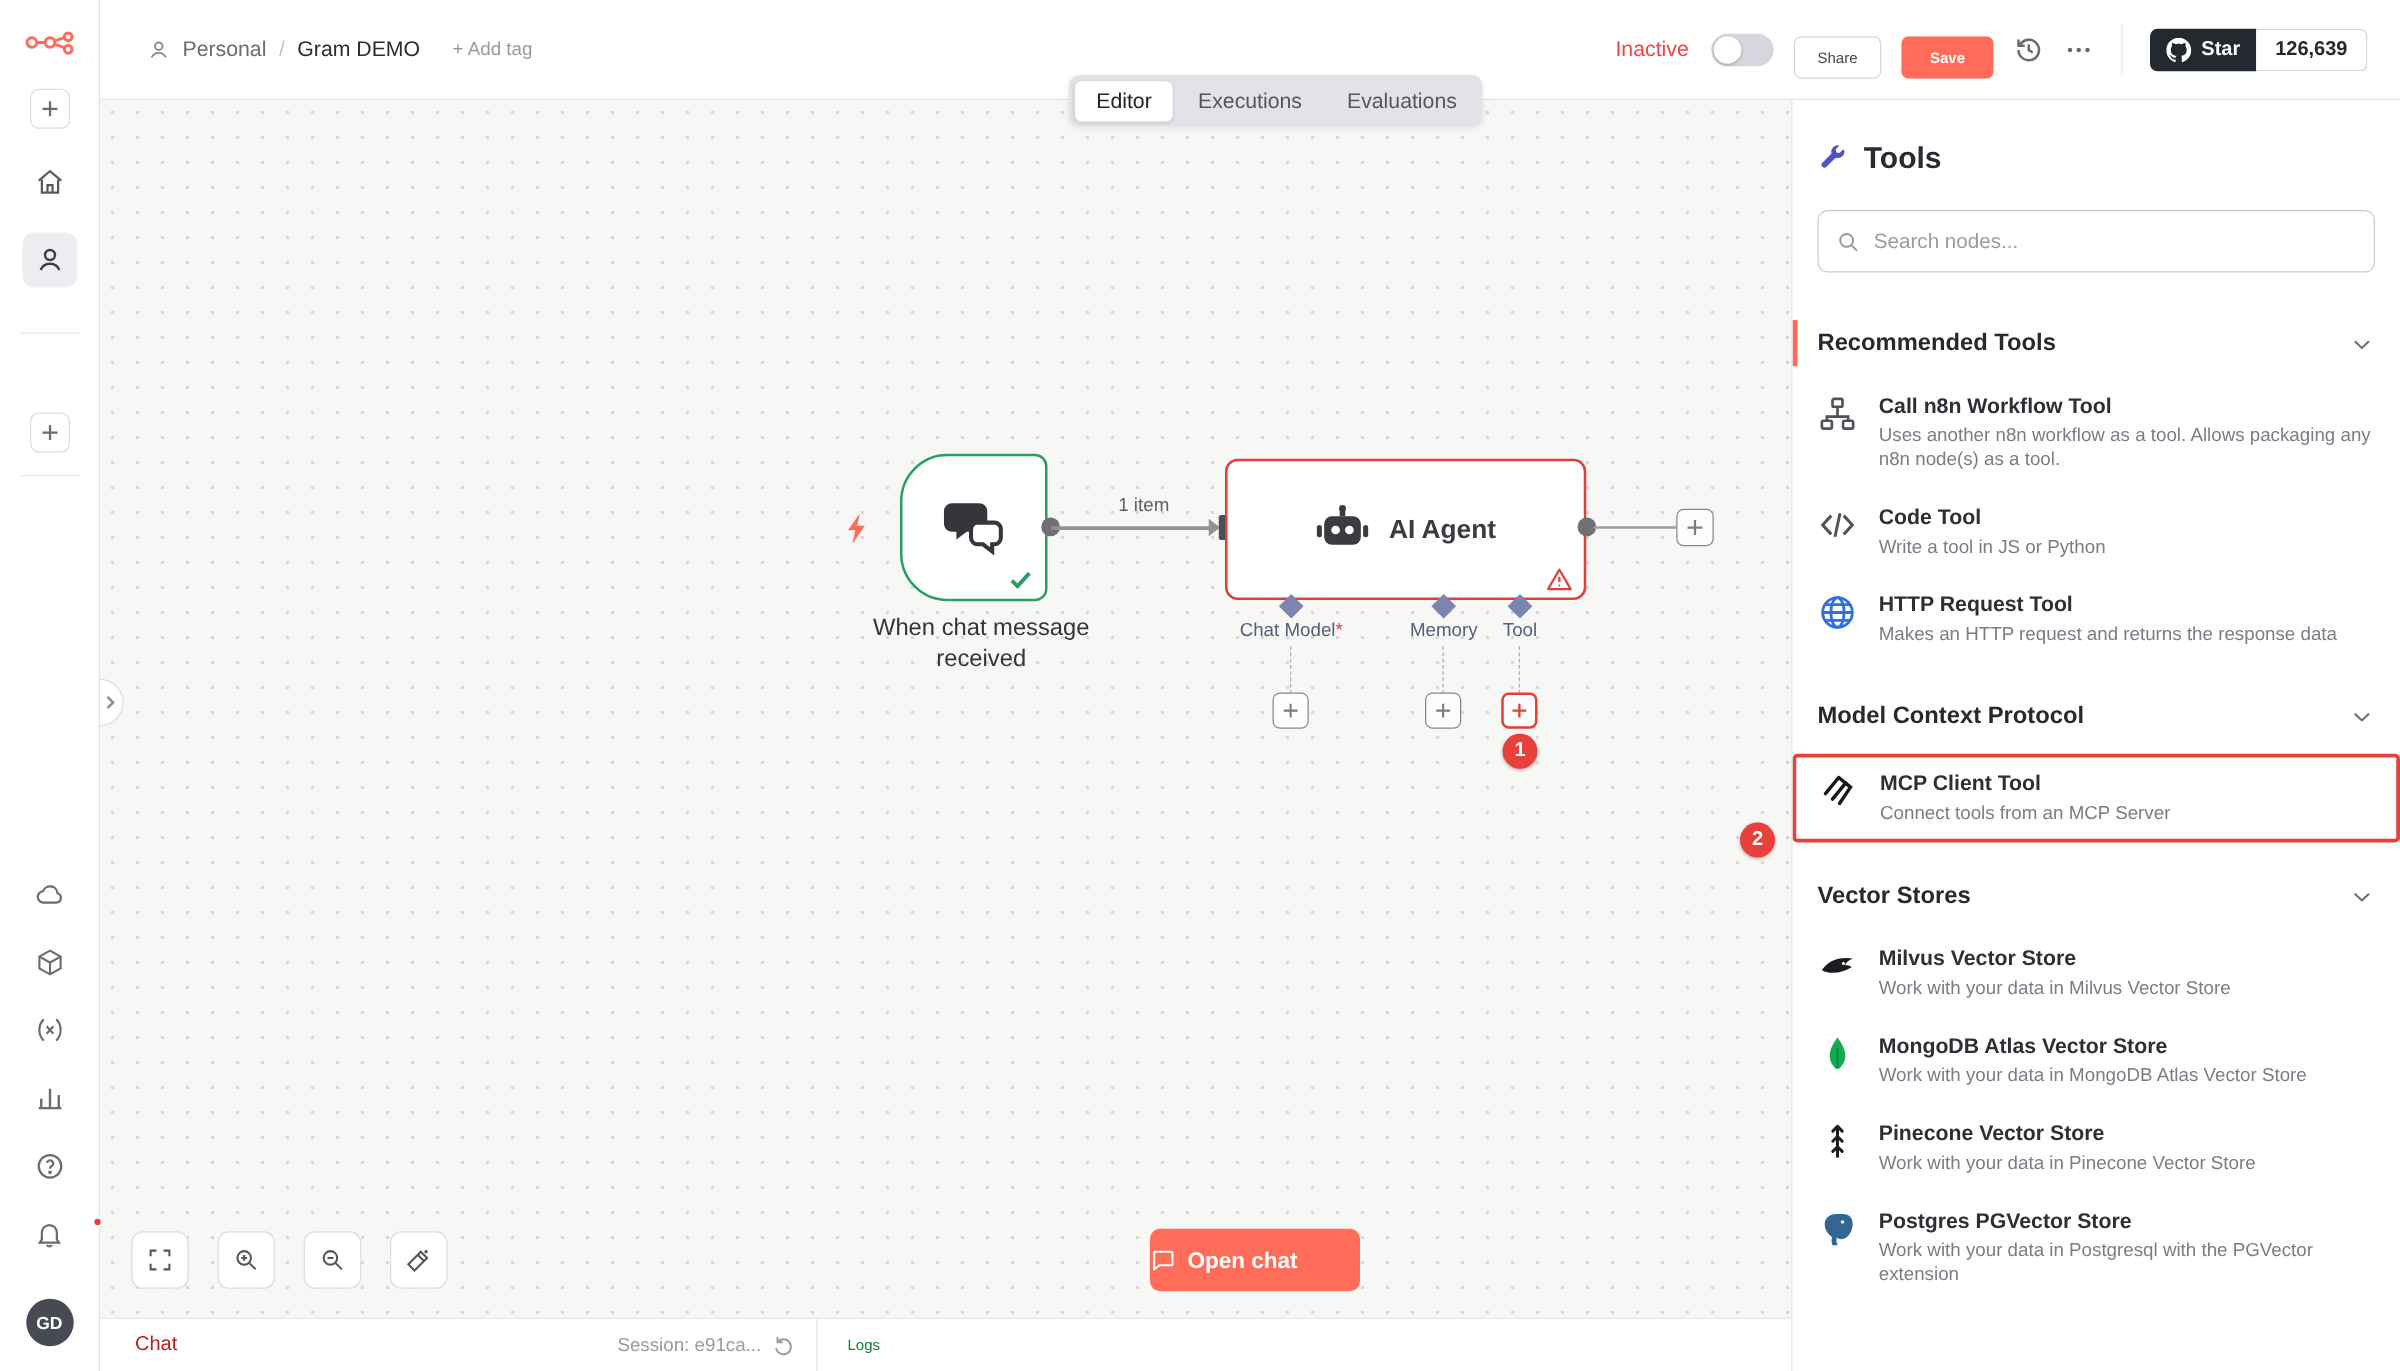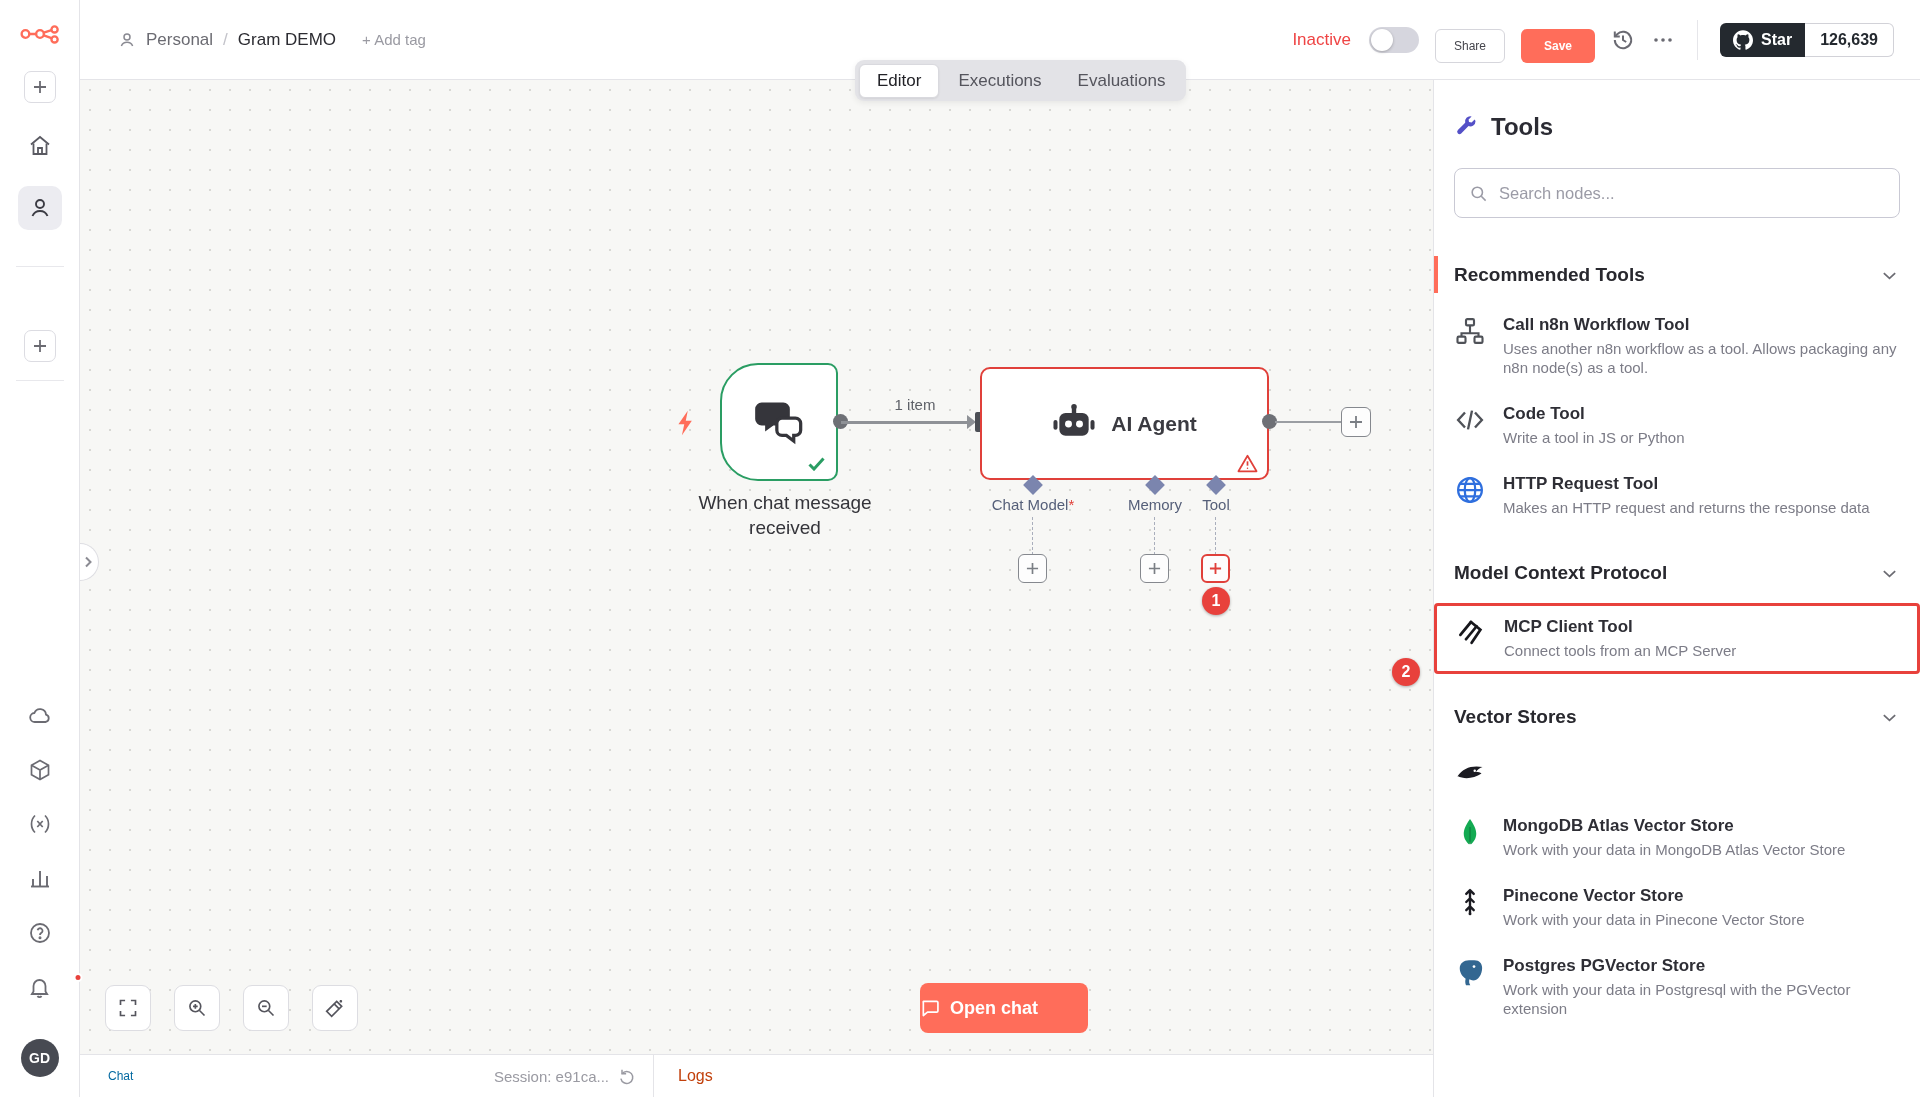--- a/index.html
+++ b/index.html
@@ -74,24 +74,24 @@
   .step-badge { position:absolute; width:28px; height:28px; border-radius:50%; background:#e8413c; color:#fff; font-size:16px; font-weight:700; display:flex; align-items:center; justify-content:center; z-index:40; box-shadow:0 1px 3px rgba(0,0,0,.3); }
 
   .canvas-controls { position:absolute; left:25px; top:905px; display:flex; gap:23px; }
   .ctl-btn { width:46px; height:46px; background:#fff; border:1px solid #ddddE2; border-radius:9px; display:flex; align-items:center; justify-content:center; cursor:pointer; }
 
   .open-chat { position:absolute; left:840px; top:903px; width:168px; height:50px; background:#ff6d5a; border:none; border-radius:8px; color:#fff; font-size:18px; font-weight:600; display:flex; align-items:center; gap:10px; cursor:pointer; font-family:inherit; }
 
   
   .bottom-bar { position:absolute; left:80px; top:1054px; width:1353px; height:43px; background:#fff; border-top:1px solid #e4e4e8; display:flex; align-items:center; z-index:20; }
   .bb-left { width:573px; height:100%; display:flex; align-items:center; padding-left:28px; }
-  .bb-chat { font-size:12px; color:#0369a1; font-weight:500; }
+  .bb-chat { font-size:16px; color:#b91c1c; font-weight:500; }
   .bb-session { margin-left:auto; display:flex; align-items:center; gap:10px; padding-right:16px; color:#9a9aa2; font-size:15px; }
   .bb-divider { width:1px; height:100%; background:#e4e4e8; }
-  .bb-logs { font-size:16px; color:#c2410c; font-weight:500; padding-left:24px; }
+  .bb-logs { font-size:12px; color:#15803d; font-weight:500; padding-left:24px; }
 
   
   .tools-panel { position:absolute; left:1433px; top:80px; width:487px; height:1017px; background:#fff; border-left:1px solid #e4e4e8; overflow:hidden; z-index:20; }
   .panel-header { display:flex; align-items:center; gap:13px; padding:32px 24px 26px 20px; }
   .panel-title { font-size:24px; font-weight:700; color:#2b2b33; line-height:30px; }
   .search-box { margin:0 20px 12px 20px; height:50px; border:1px solid #c9c9d4; border-radius:8px; display:flex; align-items:center; gap:11px; padding:0 14px; background:#fff; }
   .search-box input { border:none; outline:none; flex:1; font-size:16.5px; color:#3a3a40; font-family:inherit; background:transparent; }
   .search-box input::placeholder { color:#9b9ba6; }
   .section { margin-top:26px; }
   .section + .section { margin-top:12px; }
@@ -463,20 +463,24 @@
             <path d="M4 8.5 12 16l8-7.5"></path>
           </svg>
       </div>
       <div class="node-item">
         <span class="n-icon">
           <svg width="30" height="30" viewBox="0 0 24 24">
               <path d="M2 14.5c4.5-6.5 11-8.8 20-7.4-2.8 1-4.2 2.2-5.2 4.2 2 0 3.2.2 4.4 1.2-6.2 4.2-14 4.8-19.2 2z" fill="#1b1b22"></path>
               <circle cx="15.8" cy="10.2" r="1" fill="#fff"></circle>
             </svg>
         </span>
+        <div>
+          <div class="n-title">Milvus Vector Store</div>
+          <div class="n-desc">Work with your data in Milvus Vector Store</div>
+        </div>
       </div>
       <div class="node-item">
         <span class="n-icon">
           <svg width="30" height="30" viewBox="0 0 24 24">
               <path d="M12 1.5c3.1 4.6 5 8.2 5 11.8 0 4.1-2.5 7-4.4 8.7l-.6-2.6-.6 2.6C9.5 20.3 7 17.4 7 13.3 7 9.7 8.9 6.1 12 1.5z" fill="#13aa52"></path>
               <path d="M12 8v13.5" stroke="#0d7a3c" stroke-width="0.9"></path>
             </svg>
         </span>
         <div>
           <div class="n-title">MongoDB Atlas Vector Store</div>

